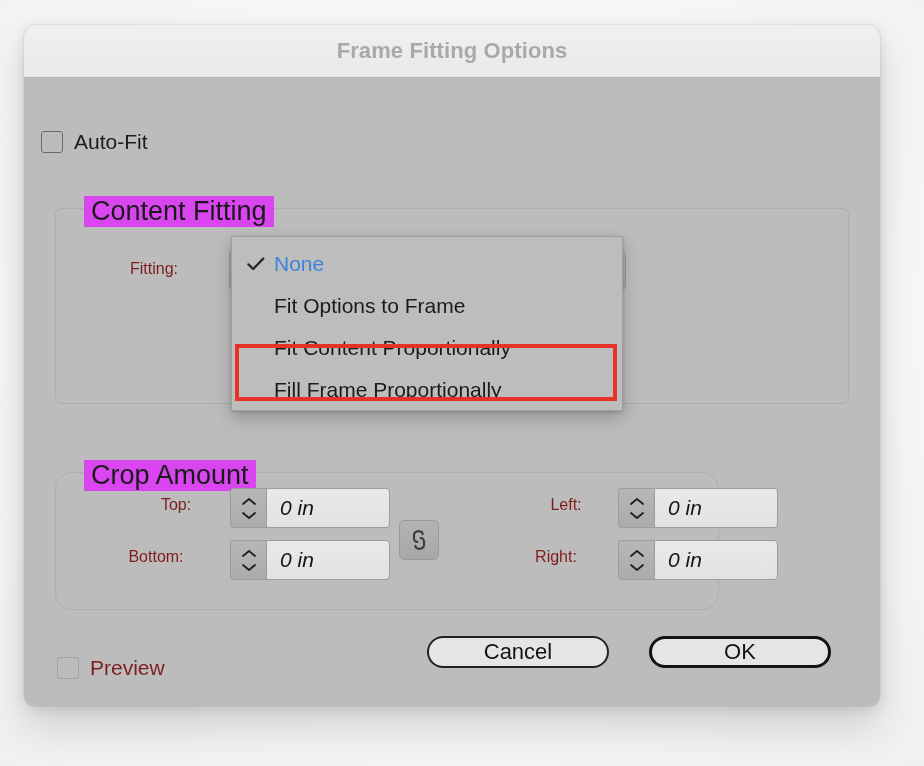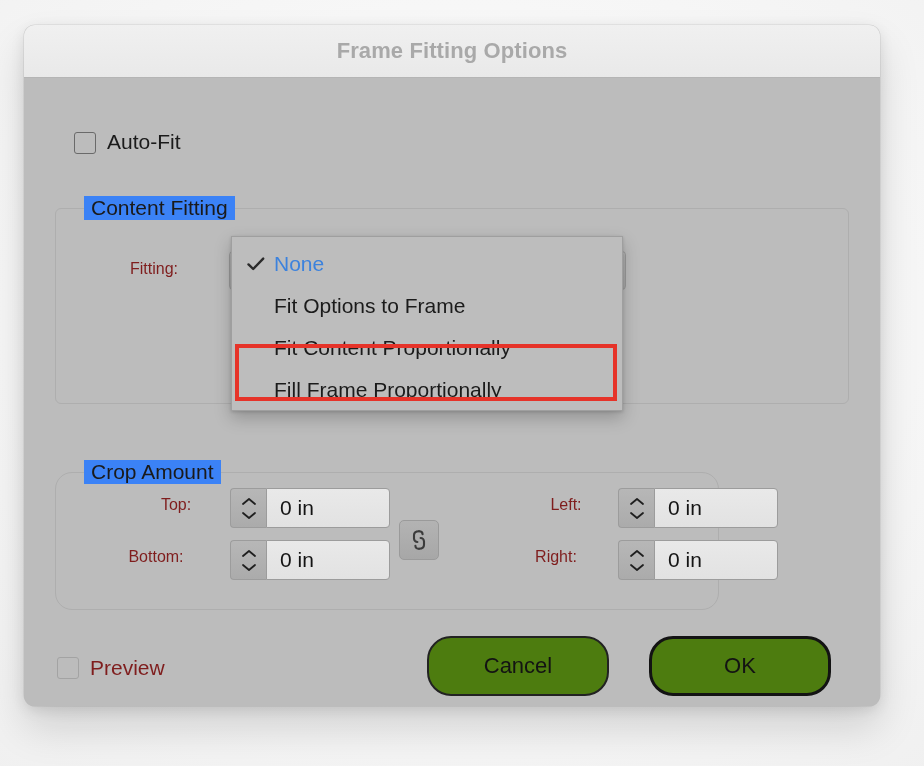--- a/index.html
+++ b/index.html
@@ -98,22 +98,22 @@
     position: absolute;
     border: 1px solid #aeaeae;
     border-radius: 6px;
     box-sizing: border-box;
   }
   .group-legend {
     position: absolute;
     top: -13px;
     left: 28px;
     padding: 0 7px;
-    background: #3b82f6;
-    font-size: 21px;
+    background: #d946ef;
+    font-size: 27px;
     color: #1a1a1a;
     white-space: nowrap;
   }
 
   
   .fieldlabel {
     position: absolute;
     font-size: 16px;
     color: #7f1d1d;
     text-align: center;
@@ -188,20 +188,21 @@
     z-index: 60;
     pointer-events: none;
   }
 
   
   .stepper-group {
     position: absolute;
     display: flex;
     align-items: stretch;
     height: 40px;
+    font-style: italic;
   }
   .stepper {
     width: 36px;
     border: 1px solid #9c9c9c;
     border-right: none;
     border-top-left-radius: 4px;
     border-bottom-left-radius: 4px;
     background: linear-gradient(#b7b7b7, #ababab);
     display: flex;
     flex-direction: column;
@@ -236,24 +237,24 @@
     display: flex;
     align-items: center;
     justify-content: center;
     box-sizing: border-box;
   }
   .link-btn svg { display: block; }
 
   
   .pushbtn {
     position: absolute;
-    height: 60px;
+    height: 32px;
     border-radius: 24px;
     border: 2px solid #222222;
-    background: #4d7c0f;
+    background: #e5e5e5;
     display: flex;
     align-items: center;
     justify-content: center;
     font-size: 22px;
     color: #131313;
     box-sizing: border-box;
   }
   .pushbtn.default {
     border-width: 3.5px;
     border-color: #131313;
@@ -265,21 +266,21 @@
 <div class="page-bg"></div>
 
 <div class="dialog">
 
   <div class="titlebar">
     <span class="titlebar-text">Frame Fitting Options</span>
   </div>
 
   <div class="body-area">
 
-    <div class="cbrow" style="left:50px; top:51px;align-items:flex-end;">
+    <div class="cbrow" style="left:17px; top:51px;">
       <span class="cbox"></span>
       <span class="cblabel">Auto-Fit</span>
     </div>
 
     <div class="groupbox" style="left:31px; top:129px; width:794px; height:196px;">
       <span class="group-legend">Content Fitting</span>
     </div>
 
     <span class="fieldlabel" style="left:55px; top:181px; width:150px;">Fitting:</span>
 

